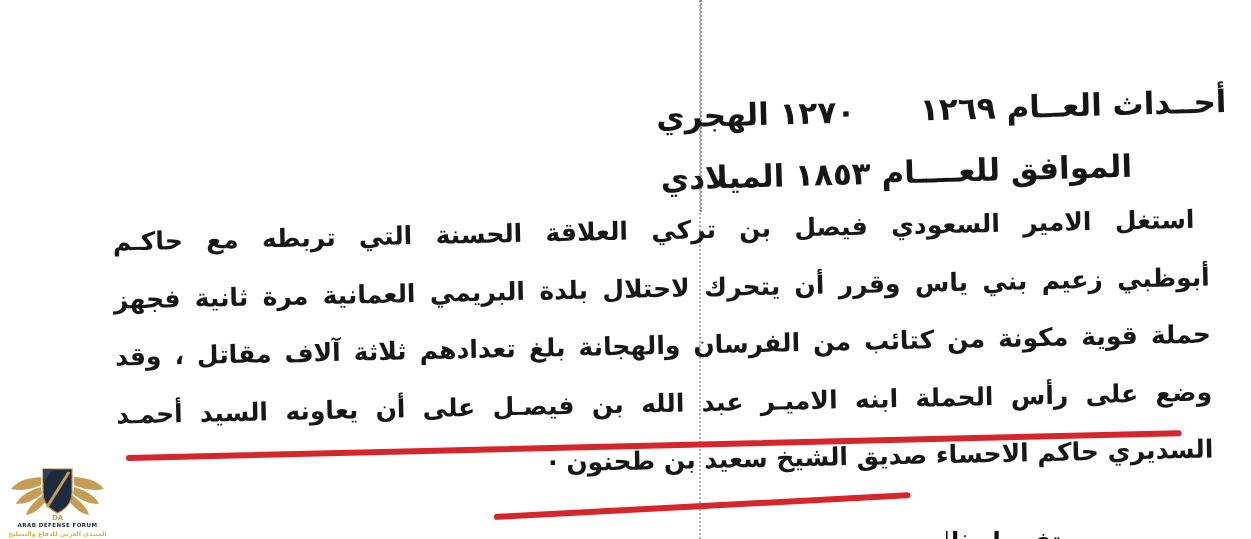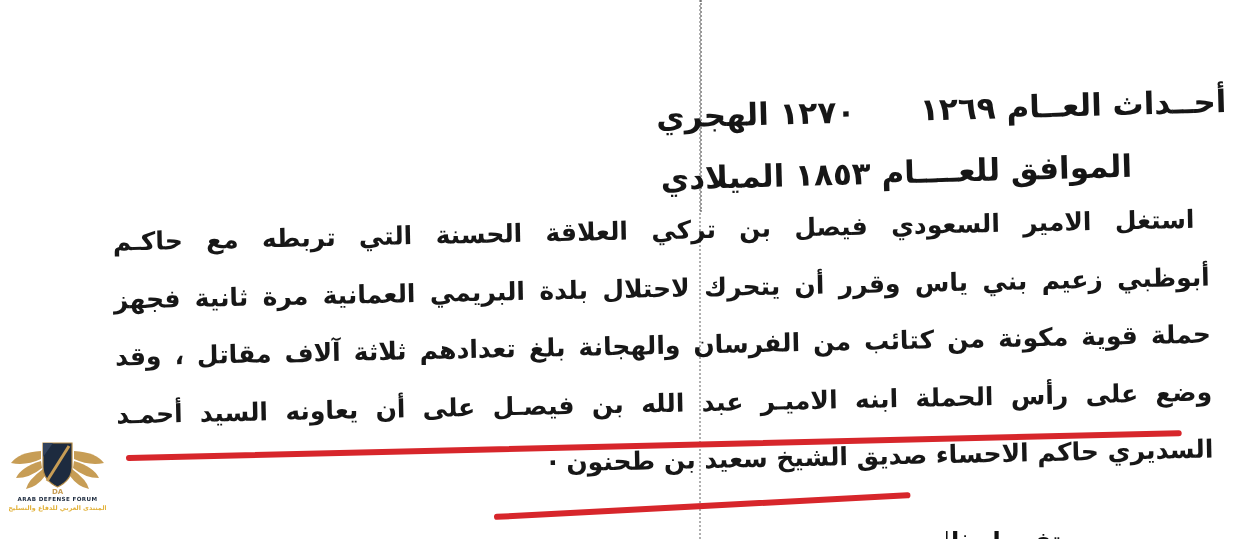--- a/index.html
+++ b/index.html
@@ -46,21 +46,21 @@
   .red-line-1{left:126px;top:455px;width:1056px;transform:rotate(-1.35deg);}
   .red-line-2{left:494px;top:514px;width:417px;transform:rotate(-3deg);}
   
   .clipped-frag{
     position:absolute;left:946px;top:528px;width:130px;height:11px;
     overflow:hidden;direction:rtl;color:#111;
     font-weight:bold;font-size:24px;line-height:26px;white-space:nowrap;
   }
   
   .logo{
-    position:absolute;left:9px;top:436px;width:97px;height:76px;
+    position:absolute;left:9px;top:462px;width:97px;height:76px;
   }
   .logo svg{display:block;}
 </style>
 </head>
 <body>
 
 <div class="fold-line"></div>
 <div class="fold-line-top"></div>
 
 <div class="heading">

